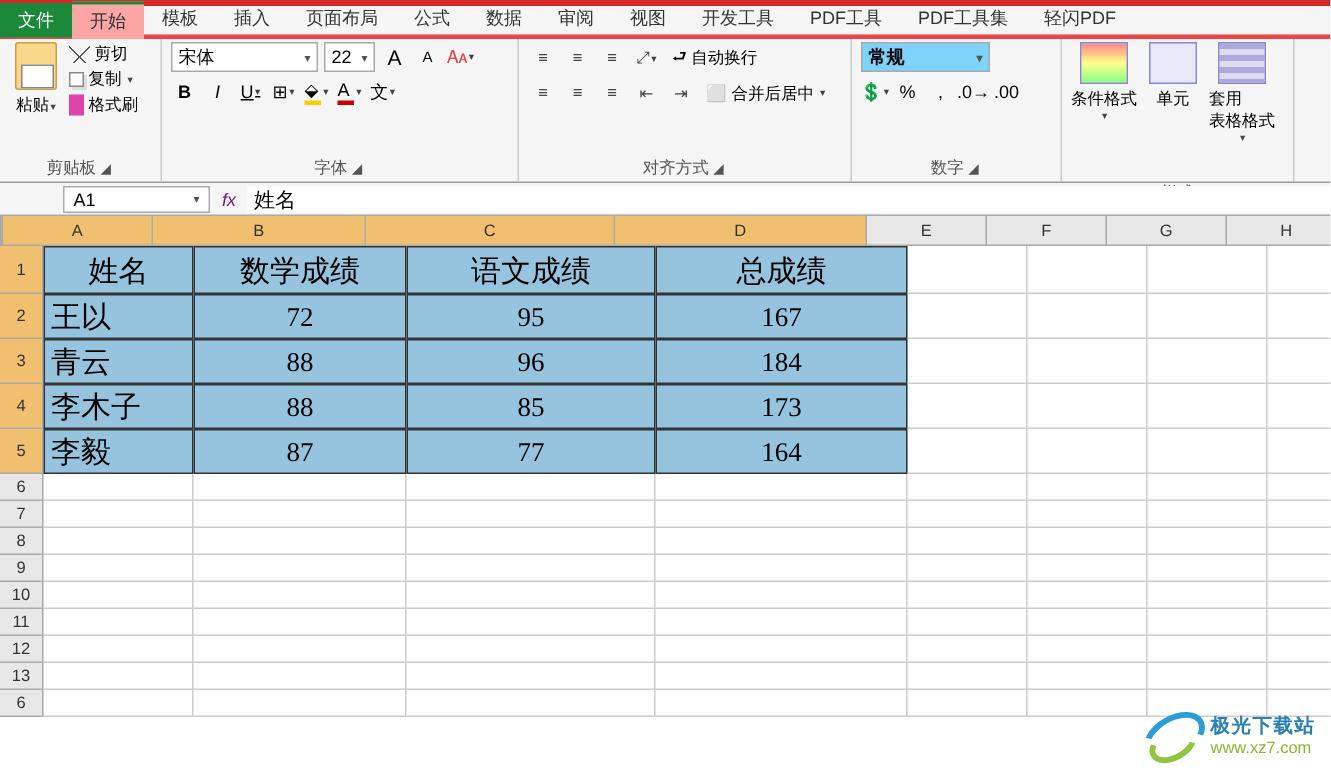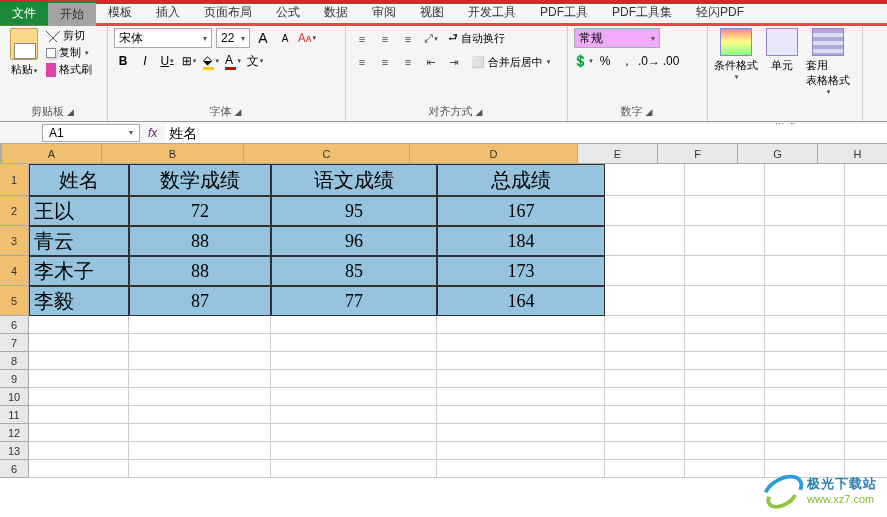--- a/index.html
+++ b/index.html
@@ -5,21 +5,21 @@
 * { box-sizing: border-box; margin: 0; padding: 0; font-family: "Microsoft YaHei", SimSun, sans-serif; }
 body { width: 887px; height: 517px; background: #fff; overflow: hidden; font-size: 12px; position: relative; }
 
 
 .top-red { height: 4px; background: #d62828; width: 100%; }
 
 
 .menu-tabs { display: flex; align-items: center; background: #f5f5f5; height: 22px; border-bottom: 3px solid #ef4444; padding-left: 0; }
 .menu-tabs .file-btn { background: #1a8a3a; color: #fff; padding: 3px 12px; font-size: 12px; }
 .menu-tabs .tab { padding: 3px 12px; color: #333; cursor: pointer; }
-.menu-tabs .tab.active { background: #a3a3a3; border-top: 2px solid #1a8a3a; }
+.menu-tabs .tab.active { background: #fca5a5; border-top: 2px solid #1a8a3a; }
 
 
 .ribbon { display: flex; background: #f5f5f5; border-bottom: 1px solid #999; height: 96px; }
 .group { border-right: 1px solid #ccc; padding: 2px 6px; display: flex; flex-direction: column; justify-content: space-between; }
 .group-label { font-size: 11px; color: #555; text-align: center; margin-top: 2px; }
 
 
 .clipboard { width: 108px; }
 .clipboard-main { display: flex; }
 .paste-btn { display: flex; flex-direction: column; align-items: center; width: 36px; cursor: pointer; }
@@ -45,21 +45,21 @@
 
 
 .align { width: 222px; }
 .align-row { display: flex; gap: 3px; margin-bottom: 4px; align-items: center; }
 .align-btn { width: 20px; height: 18px; display: inline-flex; align-items: center; justify-content: center; cursor: pointer; font-size: 11px; color: #444; }
 .wrap-btn { display: flex; align-items: center; gap: 3px; font-size: 11px; padding: 1px 4px; cursor: pointer; }
 .merge-btn { display: flex; align-items: center; gap: 3px; font-size: 11px; padding: 1px 4px; cursor: pointer; }
 
 
 .number { width: 140px; }
-.num-combo { border: 1px solid #aaa; background: #f0abfc; padding: 1px 4px; height: 20px; display: flex; align-items: center; justify-content: space-between; width: 86px; margin-bottom: 4px; }
+.num-combo { border: 1px solid #aaa; background: #7dd3fc; padding: 1px 4px; height: 20px; display: flex; align-items: center; justify-content: space-between; width: 86px; margin-bottom: 4px; font-weight: bold; }
 .num-row { display: flex; gap: 4px; align-items: center; }
 
 
 .styles-g { width: 155px; gap: 23px; }
 .styles-row { display: flex; gap: 8px; }
 .style-btn { display: flex; flex-direction: column; align-items: center; cursor: pointer; font-size: 11px; }
 .style-icon { width: 32px; height: 28px; background: #e8e8f8; border: 1px solid #88c; margin-bottom: 2px; }
 
 .corner-launcher { font-size: 9px; color: #555; text-align: right; padding-right: 2px; cursor: pointer; }
 

